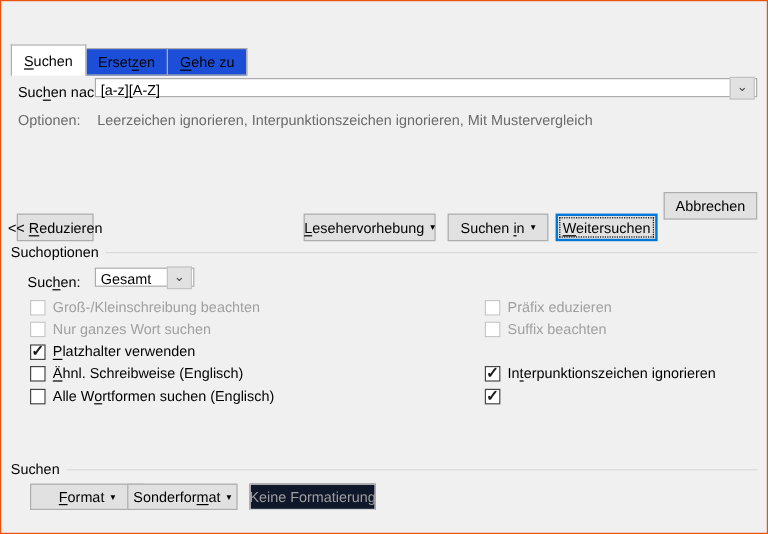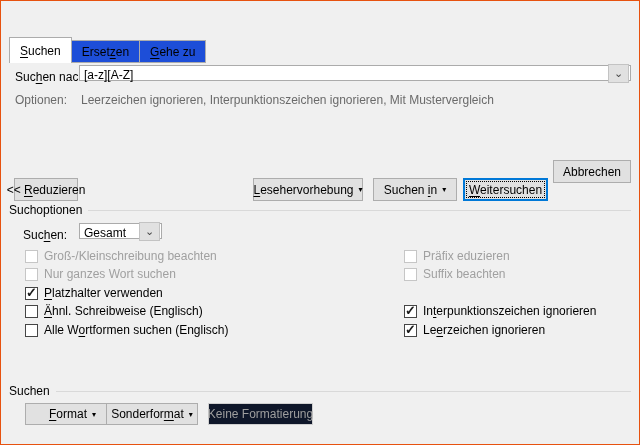--- a/index.html
+++ b/index.html
@@ -150,21 +150,20 @@
   <label class="cbrow" style="left:403px;top:303px;">
     <span class="cb">
         <span class="mark">✓</span>
       </span>
     <span class="cb-label"><span>In</span><span class="k">t</span><span>erpunktionszeichen ignorieren</span></span>
   </label>
   <label class="cbrow" style="left:403px;top:322px;">
     <span class="cb">
         <span class="mark">✓</span>
       </span>
-    <span class="cb-label"><span>Le</span><span class="k">e</span><span>rzeichen ignorieren</span></span>
   </label>
 
   <div class="group-head" style="top:383px;">
     <span>Suchen</span>
     <span class="rule"></span>
   </div>
 
   <div class="btn" style="left:24px;top:402px;width:95px;height:22px;">
     <span><span class="k">F</span><span>ormat</span></span>
     <span class="arrow">▾</span>

